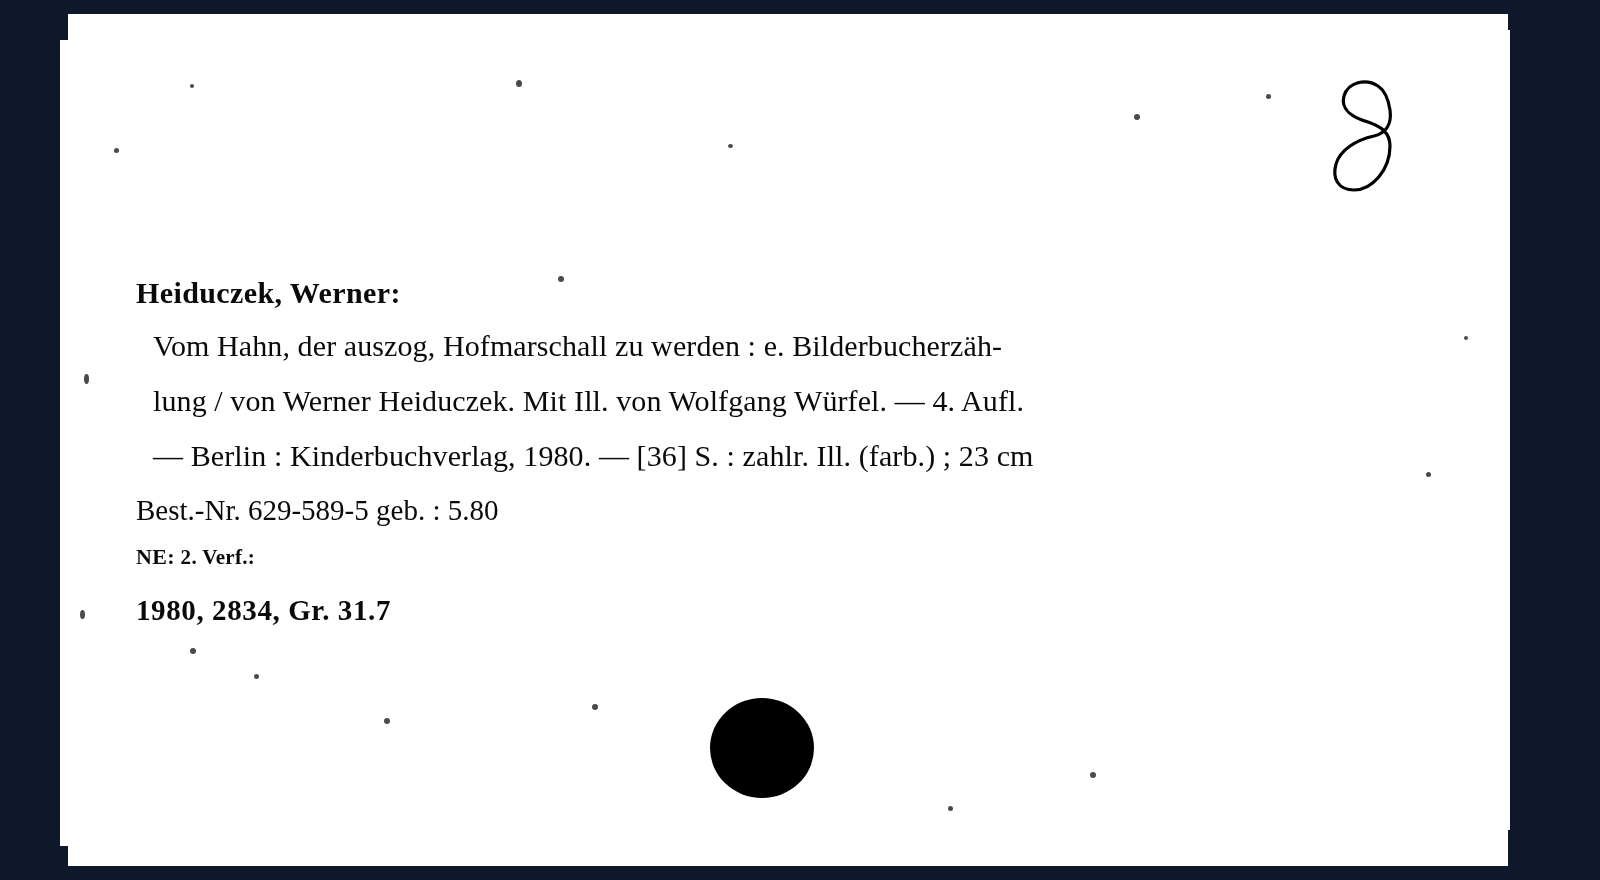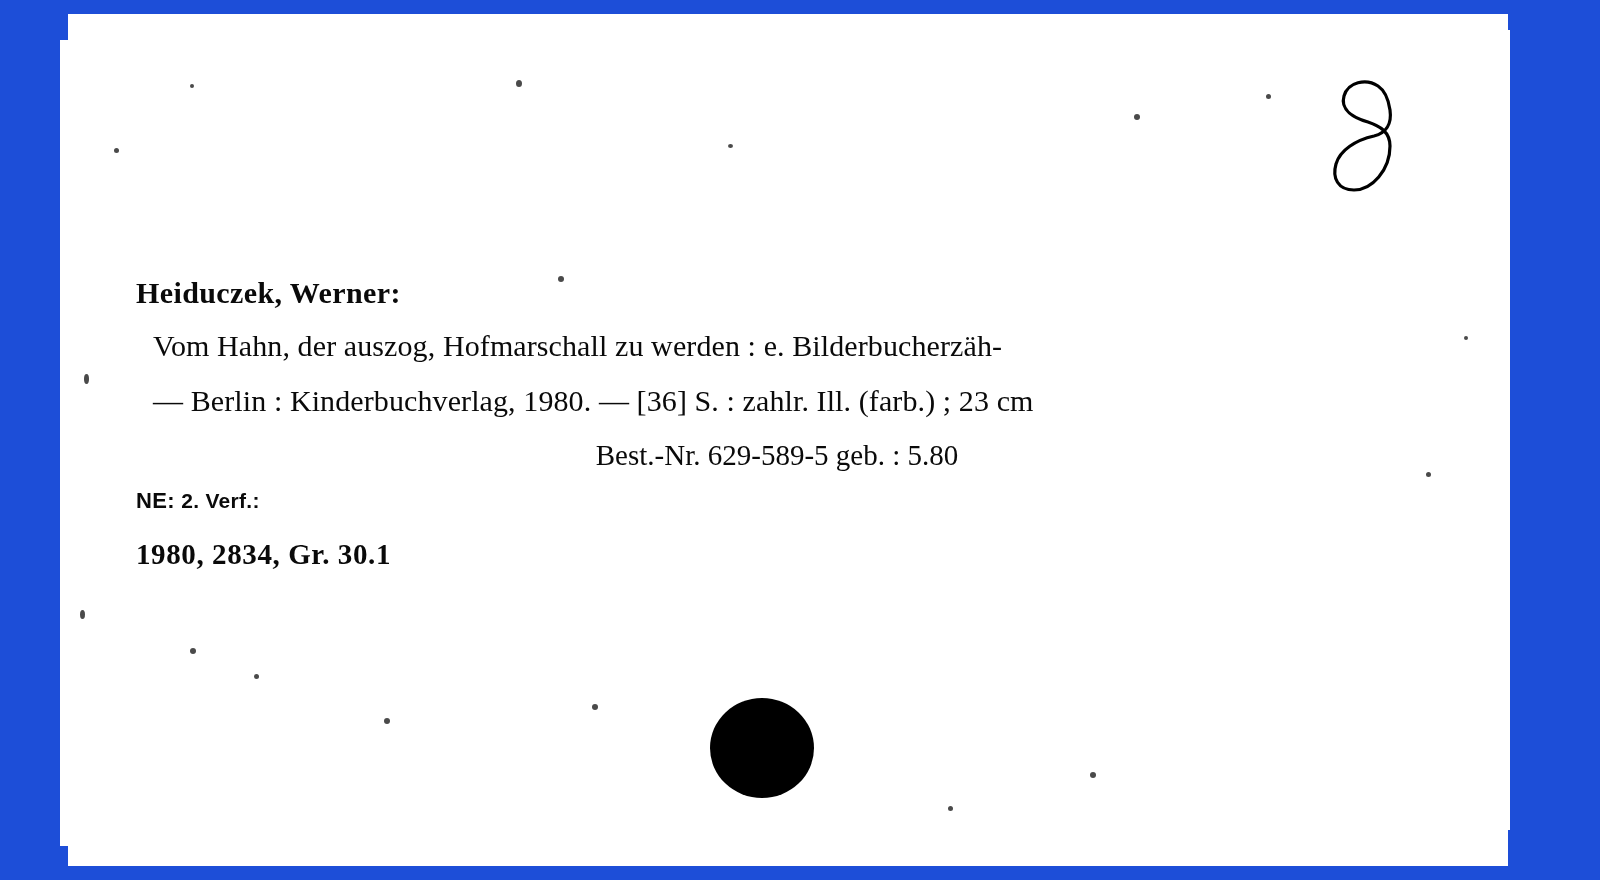--- a/index.html
+++ b/index.html
@@ -12,21 +12,21 @@
     height: 880px;
     overflow: hidden;
     font-family: "Liberation Serif", serif;
   }
 
   #scan {
     position: absolute;
     left: 0; top: 0;
     width: 1600px;
     height: 880px;
-    background: #1d4ed8;
+    background: #0f172a;
   }
 
   
   #card {
     position: absolute;
     left: 68px;
     top: 18px;
     width: 1440px;
     height: 848px;
     background: #ffffff;
@@ -101,27 +101,27 @@
     white-space: nowrap;
     letter-spacing: 0.1px;
   }
 
   .price-line {
     font-family: "Liberation Serif", serif;
     font-size: 29px;
     color: #0a0a0a;
     line-height: 1.3;
     margin: 2px 0 0 0;
-    text-align: center;
+    text-align: left;
     padding-right: 8px;
     white-space: nowrap;
   }
 
   .ne-line {
-    font-family: Liberation Sans, sans-serif;
+    font-family: Liberation Serif, serif;
     font-weight: bold;
     font-size: 22px;
     color: #0a0a0a;
     margin: 14px 0 0 0;
     letter-spacing: 0.3px;
   }
 
   .ne-line .ne-small {
     font-size: 21px;
   }
@@ -196,25 +196,26 @@
 
     <div id="annotation" style="left:1250px; top:34px;">
       <svg width="90" height="150" viewBox="0 0 90 150" fill="none" xmlns="http://www.w3.org/2000/svg">
         <path d="M60 34 C48 26, 30 30, 26 44 C22 58, 36 66, 50 70 C62 74, 72 80, 72 94 C72 118, 54 138, 36 138 C20 138, 14 126, 18 112 C22 98, 38 88, 56 84 C68 81, 74 72, 72 58 C70 44, 66 38, 60 34 Z" stroke="#000000" stroke-width="3.2" fill="none" stroke-linecap="round" stroke-linejoin="round"></path>
       </svg>
     </div>
 
     <div id="record" style="left:68px; top:258px;">
       <p class="heading">Heiduczek, Werner:</p>
       <p class="body-line">Vom Hahn, der auszog, Hofmarschall zu werden : e. Bilderbucherzäh-</p>
+      <p class="body-line">lung / von Werner Heiduczek. Mit Ill. von Wolfgang Würfel. — 4. Aufl.</p>
       <p class="body-line">— Berlin : Kinderbuchverlag, 1980. — [36] S. : zahlr. Ill. (farb.)  ; 23 cm</p>
       <p class="price-line">Best.-Nr. 629-589-5 geb. : 5.80</p>
       <p class="ne-line">
         <span>NE:</span>
         <span class="ne-small">2. Verf.:</span>
       </p>
-      <p class="footer-line">1980, 2834, Gr. 30.1</p>
+      <p class="footer-line">1980, 2834, Gr. 31.7</p>
     </div>
 
     <div id="punch-dot" style="left:642px; top:680px;"></div>
 
   </div>
 </div>
 
 </body></html>

